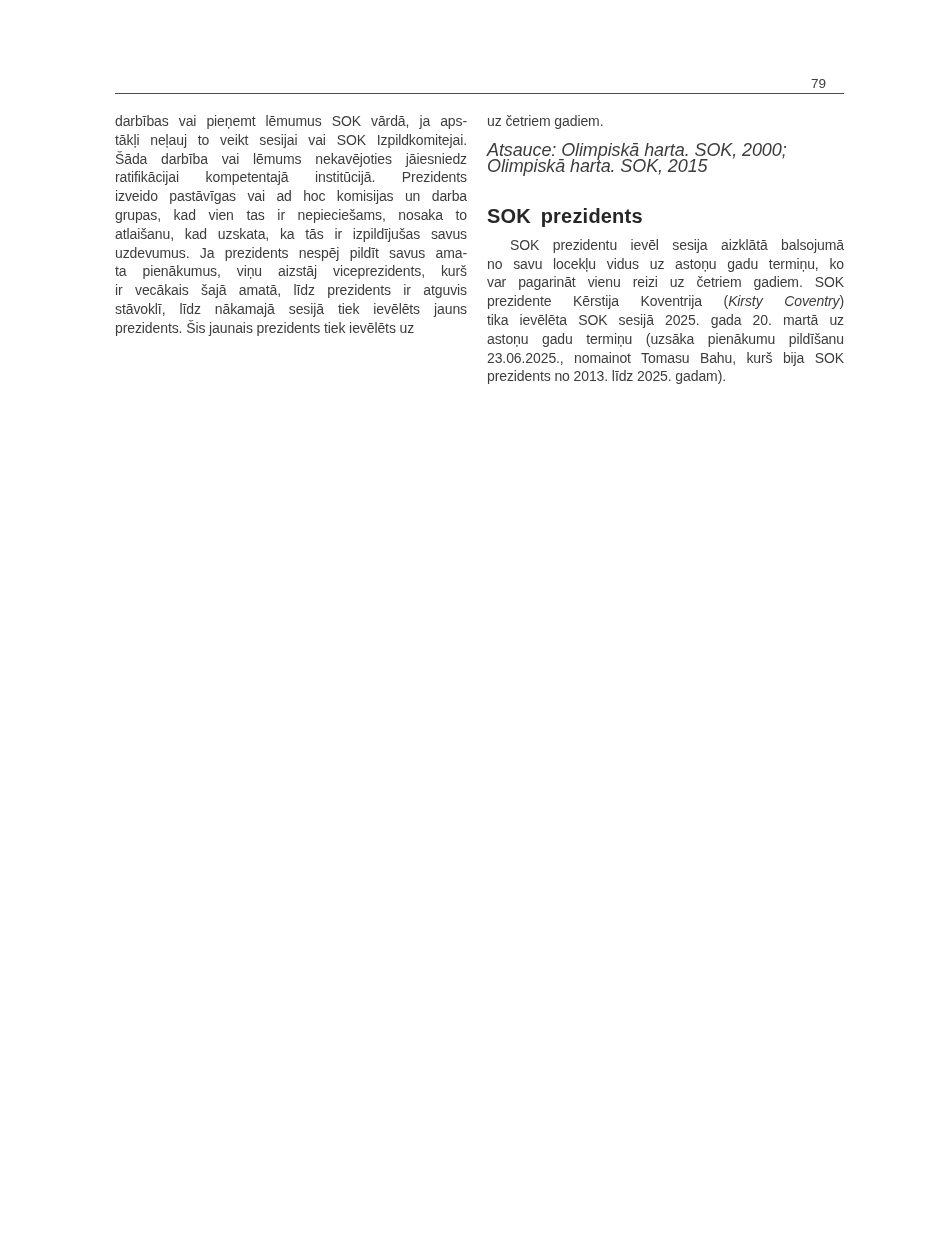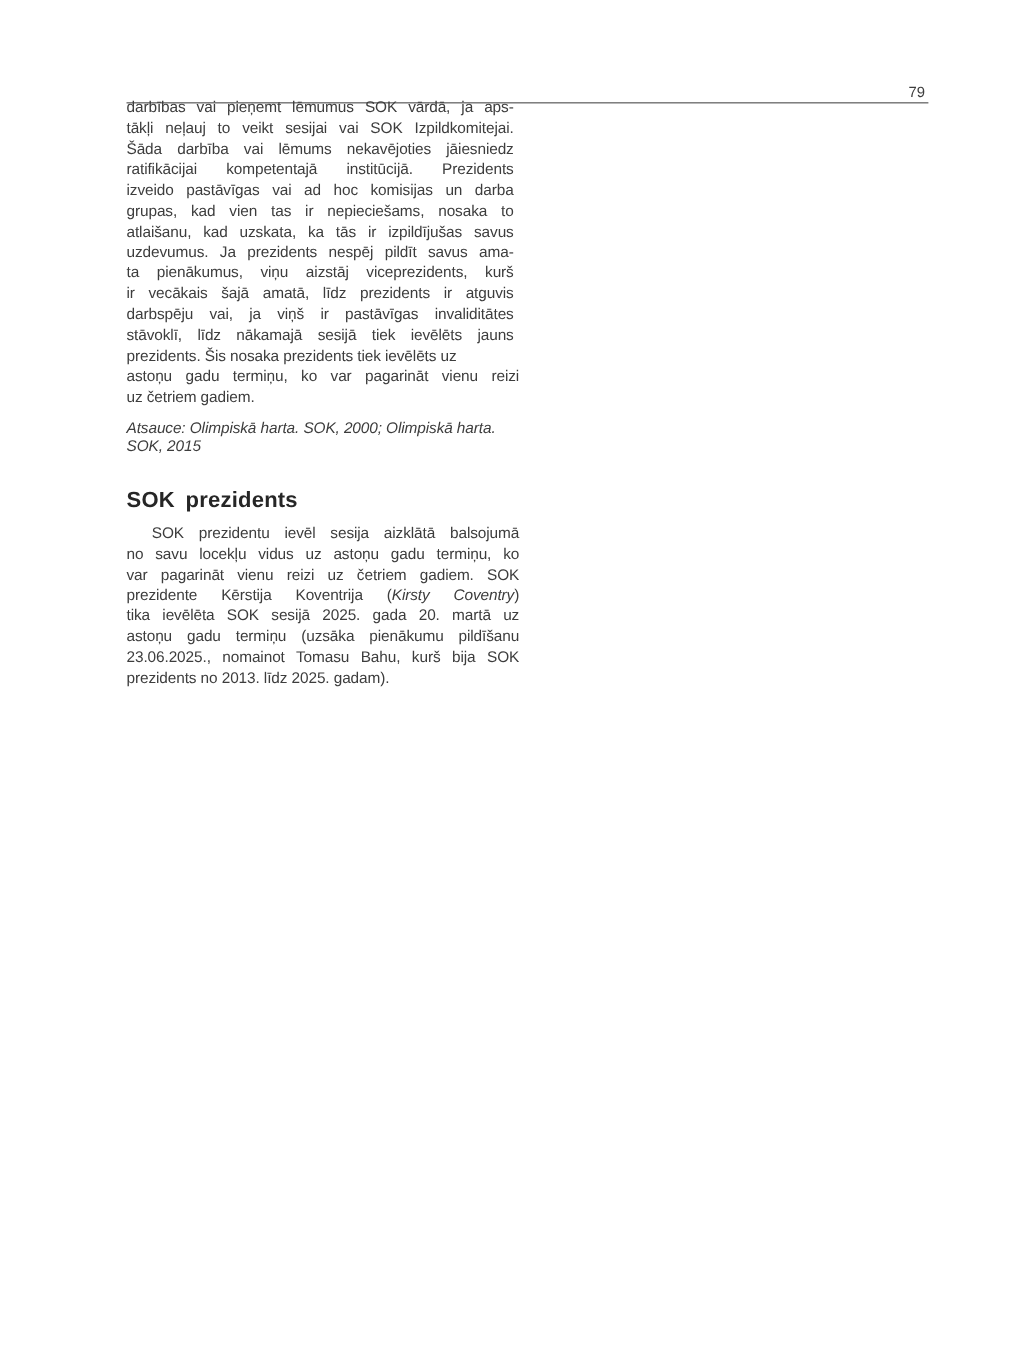--- a/index.html
+++ b/index.html
@@ -17,60 +17,59 @@
     position: relative;
     width: 930px;
     height: 1240px;
     background: var(--background);
     overflow: hidden;
     font-family: "Liberation Sans", sans-serif;
   }
   .pagenum {
     position: absolute;
     top: 76px;
-    left: 112px;
+    left: 97px;
     width: 729px;
     text-align: right;
     font-size: 13.5px;
     line-height: 15px;
     color: var(--text);
   }
   .rule {
     position: absolute;
     top: 93px;
     left: 115px;
     width: 729px;
     height: 1.4px;
     background: var(--rule);
   }
   .cols {
     position: absolute;
-    top: 88px;
+    top: 112px;
     left: 115px;
     width: 729px;
     display: flex;
-    flex-direction: column;
   }
   .col-l { width: 352px; margin-right: 20px; }
   .col-r { width: 357px; }
   .ln {
     font-size: 14px;
     line-height: 18.8px;
     color: var(--text);
     letter-spacing: -0.1px;
     text-align: justify;
     white-space: normal;
   }
   .j    { text-align-last: justify; }
   .last { text-align-last: left; }
   .indent { padding-left: 23px; }
   .it { font-style: italic; }
   .ref {
     margin-top: 11px;
-    font-size: 14px;
+    font-size: 18px;
     line-height: 16px;
     font-style: italic;
     color: var(--text);
     letter-spacing: -0.1px;
   }
   .heading {
     margin: 31px 0 8px 0;
     font-size: 20px;
     line-height: 23px;
     font-weight: 700;
@@ -93,27 +92,25 @@
       <div class="ln j">darbības vai pieņemt lēmumus SOK vārdā, ja aps-</div>
       <div class="ln j">tākļi neļauj to veikt sesijai vai SOK Izpildkomitejai.</div>
       <div class="ln j">Šāda darbība vai lēmums nekavējoties jāiesniedz</div>
       <div class="ln j">ratifikācijai kompetentajā institūcijā. Prezidents</div>
       <div class="ln j">izveido pastāvīgas vai ad hoc komisijas un darba</div>
       <div class="ln j">grupas, kad vien tas ir nepieciešams, nosaka to</div>
       <div class="ln j">atlaišanu, kad uzskata, ka tās ir izpildījušas savus</div>
       <div class="ln j">uzdevumus. Ja prezidents nespēj pildīt savus ama-</div>
       <div class="ln j">ta pienākumus, viņu aizstāj viceprezidents, kurš</div>
       <div class="ln j">ir vecākais šajā amatā, līdz prezidents ir atguvis</div>
-      <div class="ln j">darbspēju vai, ja viņš ir pastāvīgas invaliditātes</div>
       <div class="ln j">stāvoklī, līdz nākamajā sesijā tiek ievēlēts jauns</div>
-      <div class="ln last">prezidents. Šis nosaka prezidents tiek ievēlēts uz</div>
+      <div class="ln last">prezidents. Šis jaunais prezidents tiek ievēlēts uz</div>
     </div>
 
     <div class="col-r">
-      <div class="ln j">astoņu gadu termiņu, ko var pagarināt vienu reizi</div>
       <div class="ln last">uz četriem gadiem.</div>
 
       <div class="ref">Atsauce: Olimpiskā harta. SOK, 2000; Olimpiskā harta. SOK, 2015</div>
 
       <h2 class="heading">SOK prezidents</h2>
 
       <div class="ln j indent">SOK prezidentu ievēl sesija aizklātā balsojumā</div>
       <div class="ln j">no savu locekļu vidus uz astoņu gadu termiņu, ko</div>
       <div class="ln j">var pagarināt vienu reizi uz četriem gadiem. SOK</div>
       <div class="ln j"><span>prezidente Kērstija Koventrija (</span><span class="it">Kirsty Coventry</span><span>)</span></div>

